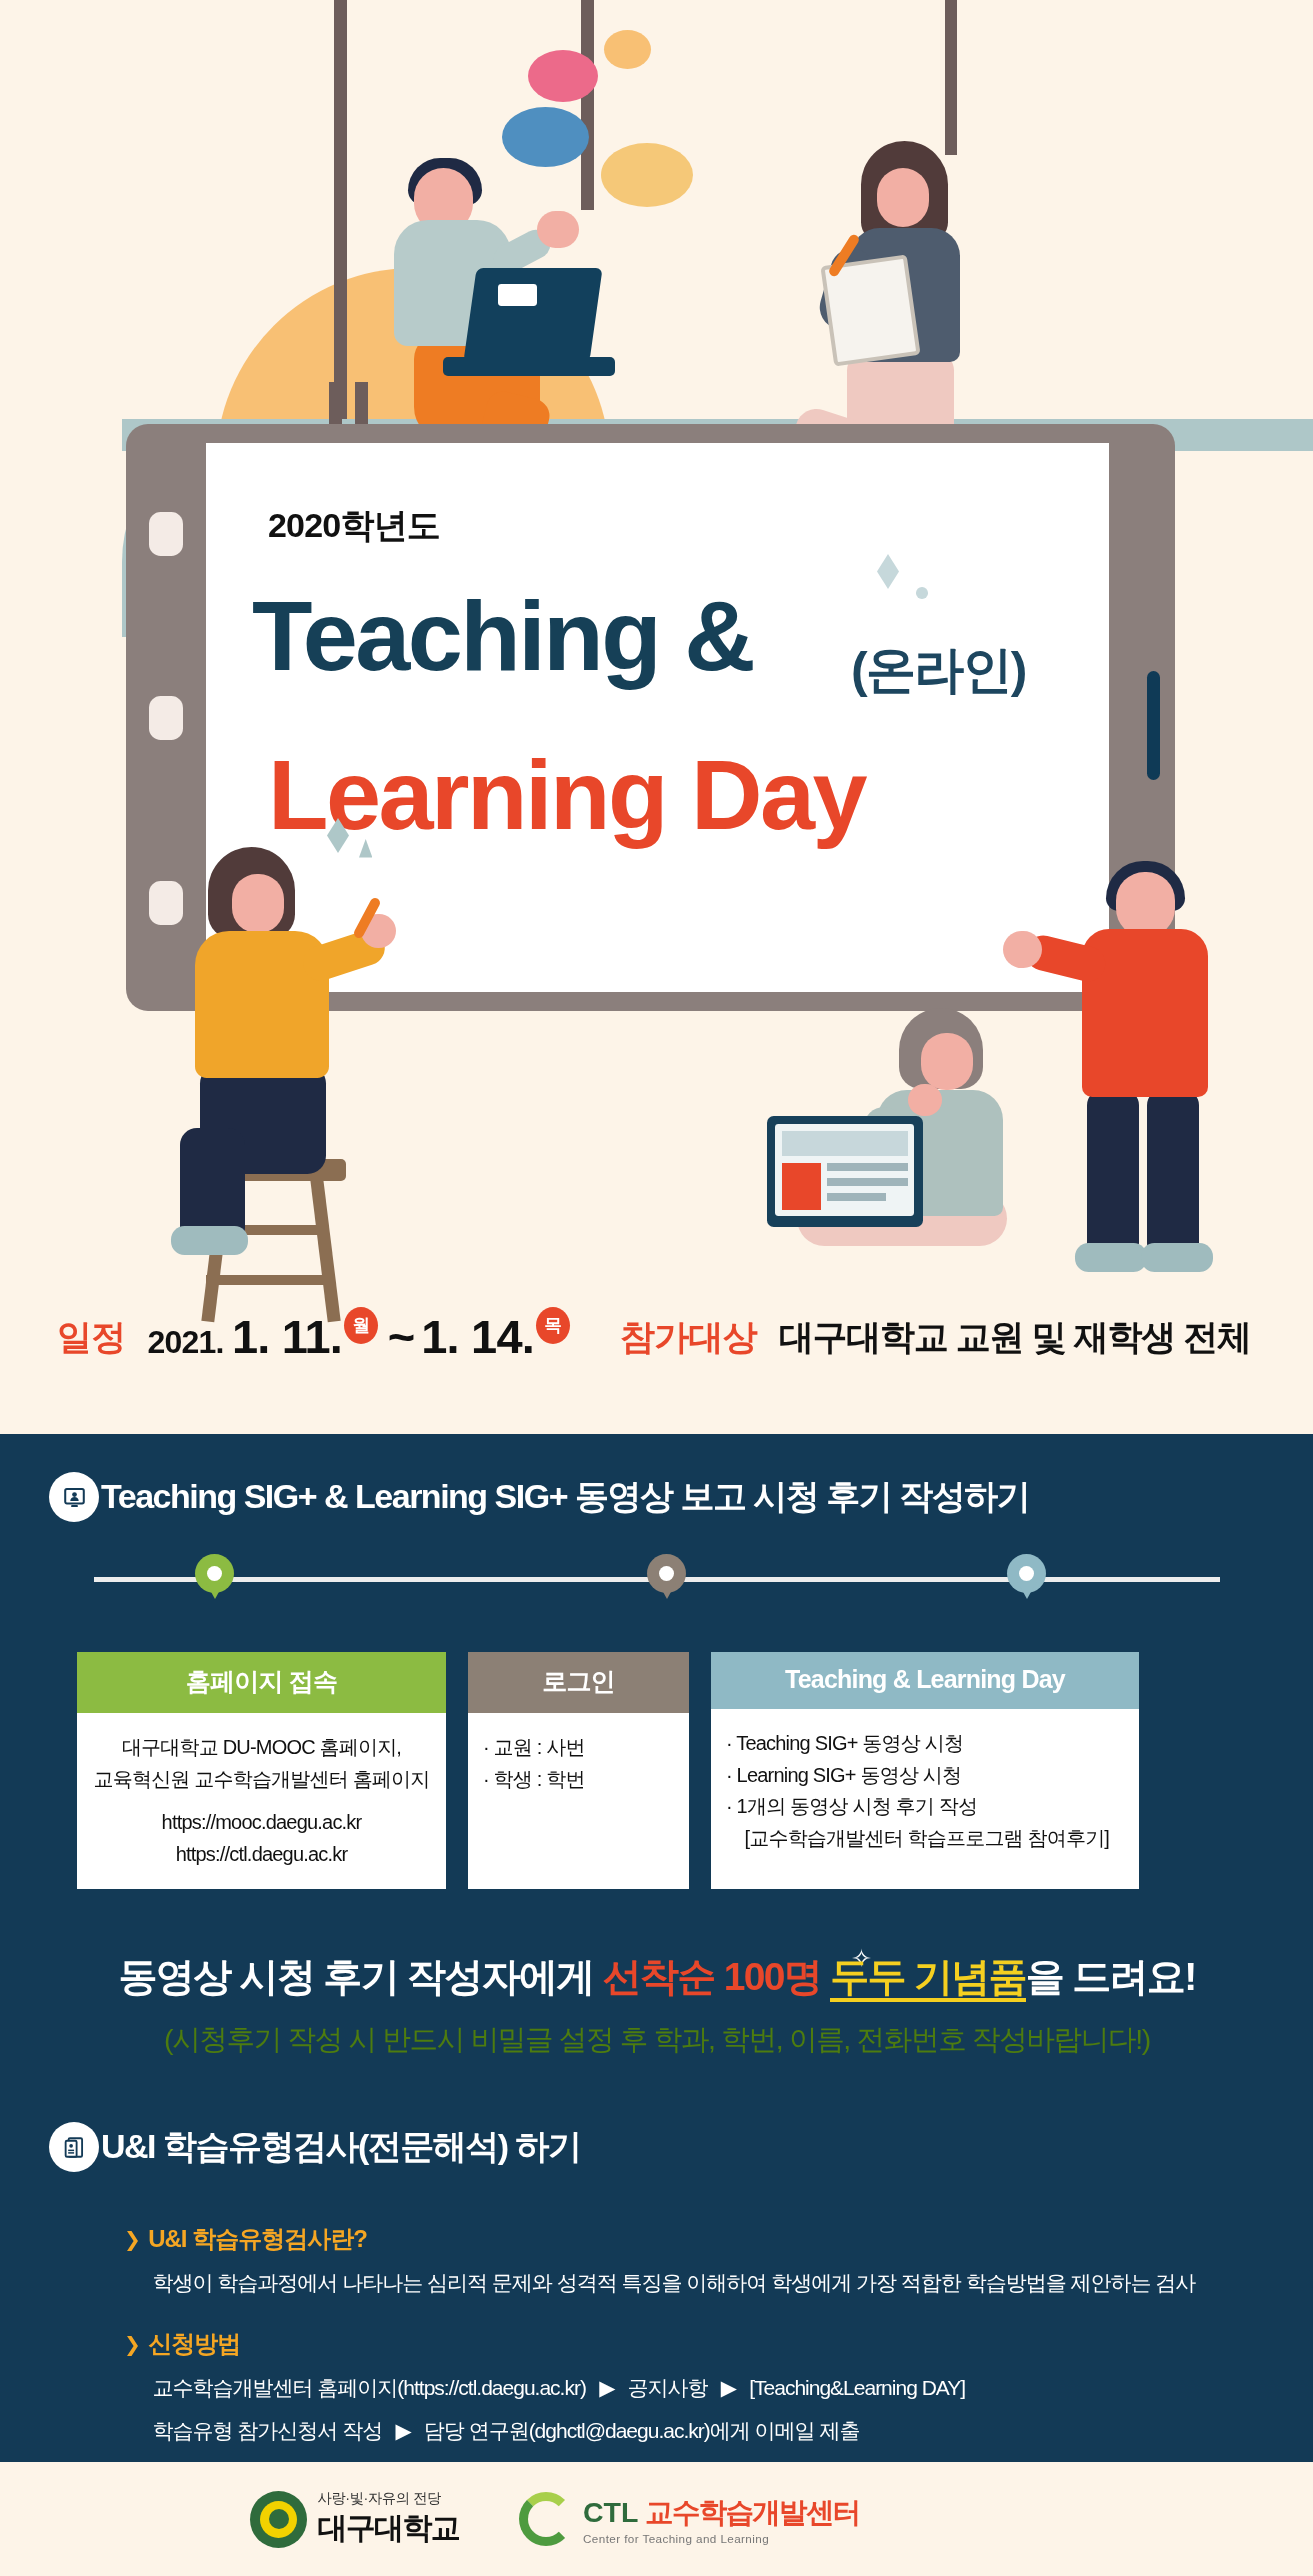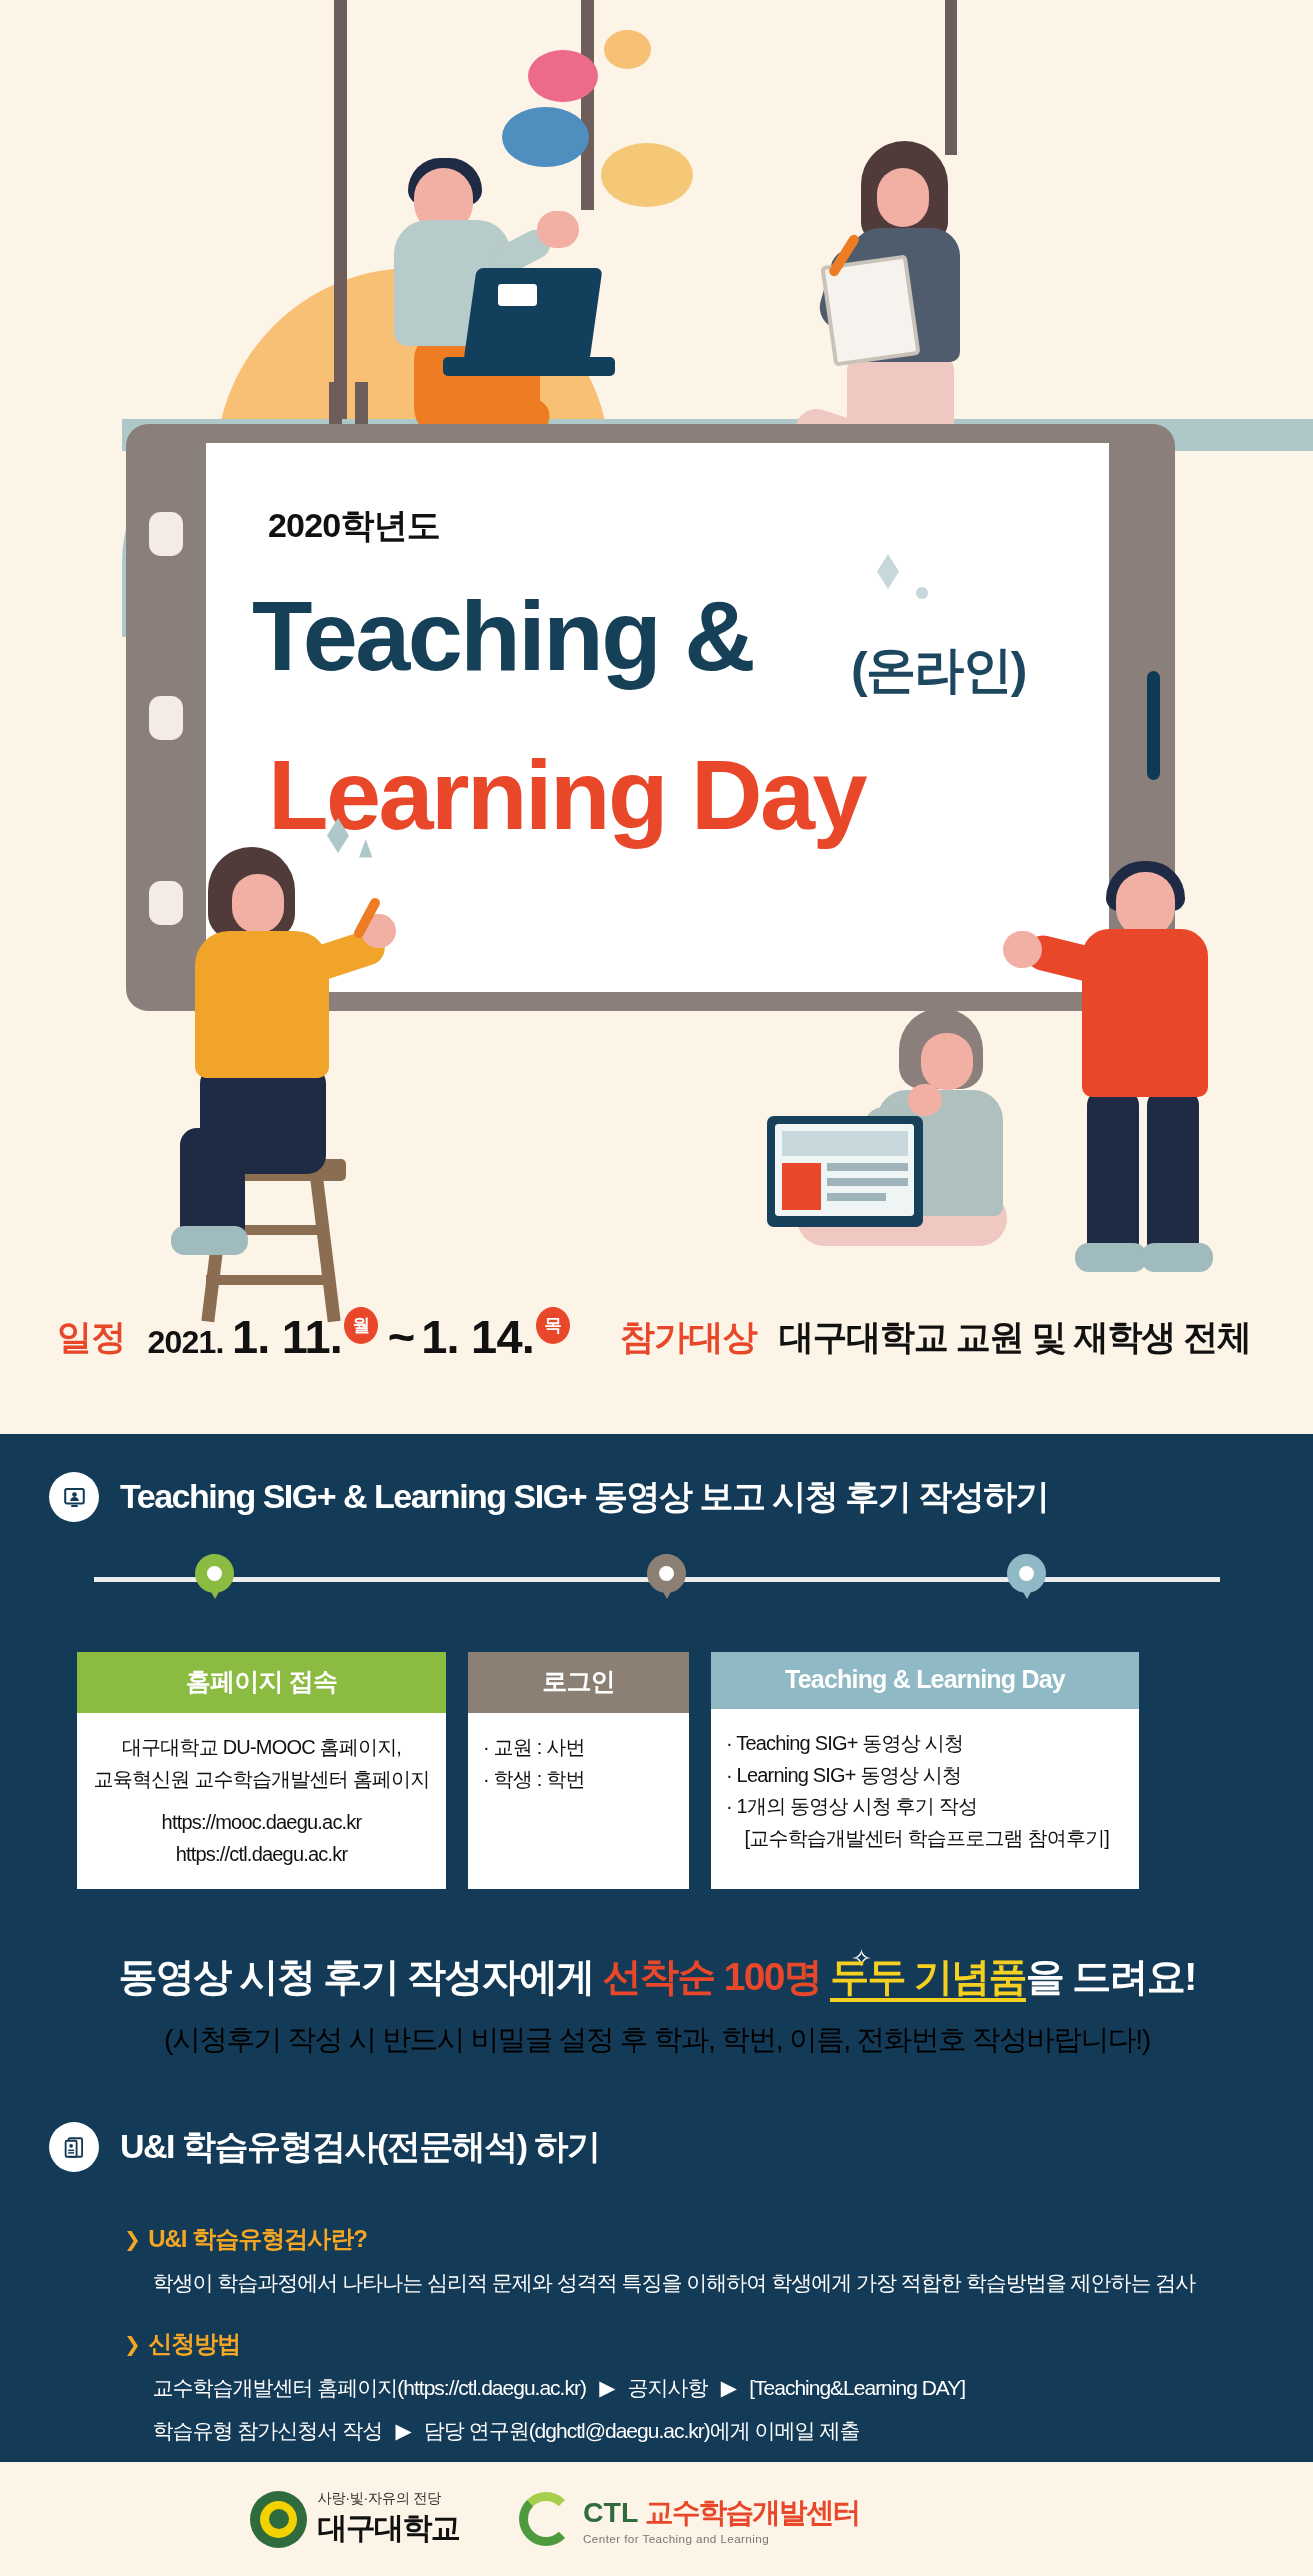--- a/index.html
+++ b/index.html
@@ -176,21 +176,21 @@
     font-size: 17.6px; font-weight: 700; line-height: 37px; text-align: center;
     position: relative; top: -22px; margin-left: 1.7px; margin-right: 3.4px;
   }
   .aud-text { font-size: 35px; font-weight: 800; color: #111; letter-spacing: -1.3px; }
 
   
   .navy {
     position: absolute; left: 0; top: 1434px; width: 1314px; height: 1028px;
     background: #133A56;
   }
-  .sec-head { display: flex; align-items: center; gap: 21px; padding-left: 49px; }
+  .sec-head { display: flex; align-items: center; gap: 2px; padding-left: 49px; }
   .sec-head.h1 { position: absolute; top: 38px; }
   .sec-head.h2 { position: absolute; top: 688px; }
   .circ-icon {
     width: 50px; height: 50px; border-radius: 50%; background: #fff;
     display: flex; align-items: center; justify-content: center;
     color: #133A56; font-size: 25px; flex: 0 0 auto;
   }
   .sec-title { color: #fff; font-size: 34px; font-weight: 800; letter-spacing: -1.5px; }
 
   
@@ -216,21 +216,21 @@
   .card3 { width: 428px; } .card3 .ch { background: #8FB9C5; font-family: "Liberation Sans", sans-serif; font-weight: 700; }
   .card .cb p { margin-bottom: 1.7px; }
   .card .cb .gap { display:block; height: 11.7px; }
   .card .cb .sub { padding-left: 18.5px; }
 
   
   .prize { position: absolute; left: 0; top: 1950px; width: 1314px; text-align: center; }
   .prize .l1 { font-size: 39px; font-weight: 800; color: #fff; letter-spacing: -1.7px; }
   .prize .l1 .or { color: #E8472A; }
   .prize .l1 .ye { color: #F5D020; border-bottom: 4.2px solid #F5D020; }
-  .prize .l2 { font-size: 28.5px; color: #000000; letter-spacing: -1.3px; margin-top: 17px; }
+  .prize .l2 { font-size: 28.5px; color: #4d7c0f; letter-spacing: -1.3px; margin-top: 17px; }
   .spark-star { position: absolute; left: 851px; top: 1944px; color: #fff; font-size: 25px; }
 
   
   .uni-body { position: absolute; left: 124px; top: 2223px; width: 1158px; color: #fff; }
   .ub-head { color: #F5A623; font-size: 24px; font-weight: 800; letter-spacing: -1px; display: flex; align-items: center; gap: 8.4px; }
   .ub-arrow { font-size: 20px; color: #F5A623; }
   .ub-text { font-size: 21px; letter-spacing: -1px; margin-top: 11.7px; padding-left: 28.5px; line-height: 1.5; }
   .ub-text .ar { display: inline-block; margin: 0 8.4px; }
   .uni-body .blk2 { margin-top: 30px; }
 

